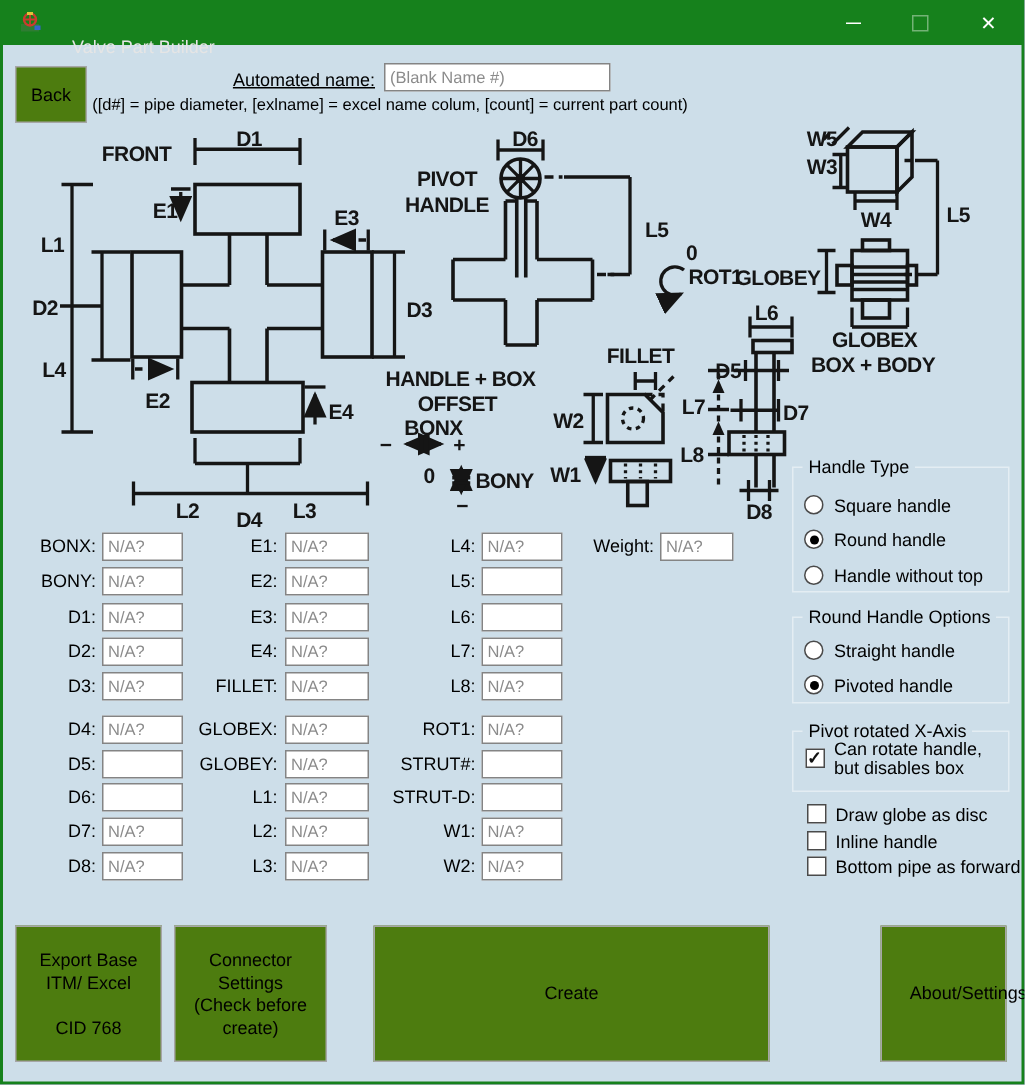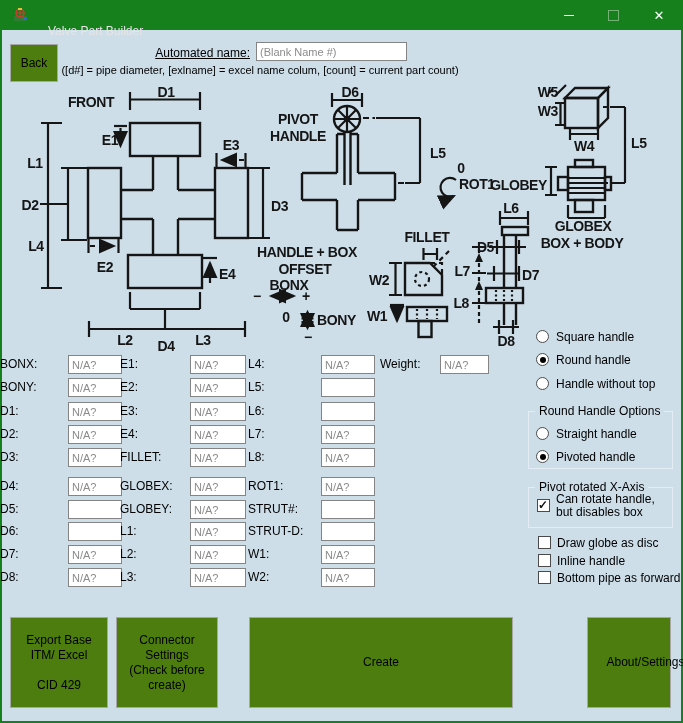--- a/index.html
+++ b/index.html
@@ -25,21 +25,21 @@
   .tbox{position:absolute;background:#fff;border:1px solid #848484;box-sizing:border-box;
         height:19px;display:flex;align-items:center;overflow:hidden;}
   .tbox .tv{font-size:11px;color:#8b8b8b;padding-left:3px;white-space:nowrap;}
   .slabel{position:absolute;font-size:12px;color:#000;}
 
   
   .hint{position:absolute;left:18px;top:64px;width:484px;text-align:center;font-size:11px;color:#000;}
 
   
   .frow{position:absolute;left:0;width:683px;height:19px;}
-  .fl{position:absolute;top:0;font-size:12px;line-height:19px;color:#000;text-align:left;}
+  .fl{position:absolute;top:0;font-size:12px;line-height:19px;color:#000;text-align:right;}
   .c1l{left:0;width:64px;}   .c1f{left:68px;width:54px;}
   .c2l{left:120px;width:65px;}.c2f{left:190px;width:56px;}
   .c3l{left:248px;width:69px;}.c3f{left:321px;width:54px;}
   .c4l{left:380px;width:56px;}.c4f{left:440px;width:49px;}
 
   
   .gbox{position:absolute;border:1px solid #e4edf3;box-sizing:border-box;}
   .gcap{position:absolute;top:-8px;left:6px;background:#cddee9;padding:0 4px;font-size:12px;color:#000;white-space:nowrap;}
   .radio{position:absolute;width:13px;height:13px;border:1px solid #4a4a4a;border-radius:50%;background:#fff;box-sizing:border-box;}
   .radio.on::after{content:"";position:absolute;left:2.5px;top:2.5px;width:6px;height:6px;border-radius:50%;background:#000;}
@@ -365,20 +365,23 @@
     <span class="fl c2l">L3:</span>
     <span class="tbox c2f">
         <span class="tv">N/A?</span>
       </span>
     <span class="fl c3l">W2:</span>
     <span class="tbox c3f">
         <span class="tv">N/A?</span>
       </span>
   </div>
 
+  <div class="gbox" style="left:528px;top:311px;width:145px;height:84px;">
+    <span class="gcap">Handle Type</span>
+  </div>
   <span class="radio" style="left:536px;top:330px;"></span>
   <span class="optlab" style="left:556px;top:331px;">Square handle</span>
   <span class="radio on" style="left:536px;top:353px;"></span>
   <span class="optlab" style="left:556px;top:354px;">Round handle</span>
   <span class="radio" style="left:536px;top:377px;"></span>
   <span class="optlab" style="left:556px;top:378px;">Handle without top</span>
 
   <div class="gbox" style="left:528px;top:411px;width:145px;height:58px;">
     <span class="gcap">Round Handle Options</span>
   </div>
@@ -398,21 +401,21 @@
   <span class="optlab" style="left:557px;top:537px;">Draw globe as disc</span>
   <span class="cb" style="left:538px;top:554px;"></span>
   <span class="optlab" style="left:557px;top:555px;">Inline handle</span>
   <span class="cb" style="left:538px;top:571px;"></span>
   <span class="optlab" style="left:557px;top:572px;">Bottom pipe as forward</span>
 
   <div class="btn" style="left:10px;top:617px;width:98px;height:91px;">
     <span>Export Base
 ITM/ Excel
 
-CID 429</span>
+CID 768</span>
   </div>
   <div class="btn" style="left:116px;top:617px;width:102px;height:91px;">
     <span>Connector
 Settings
 (Check before
 create)</span>
   </div>
   <div class="btn" style="left:249px;top:617px;width:264px;height:91px;">
     <span>Create</span>
   </div>

